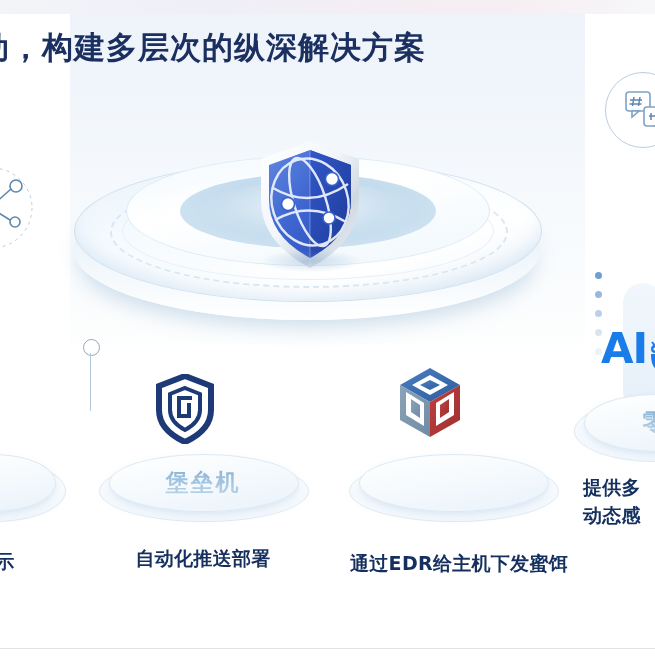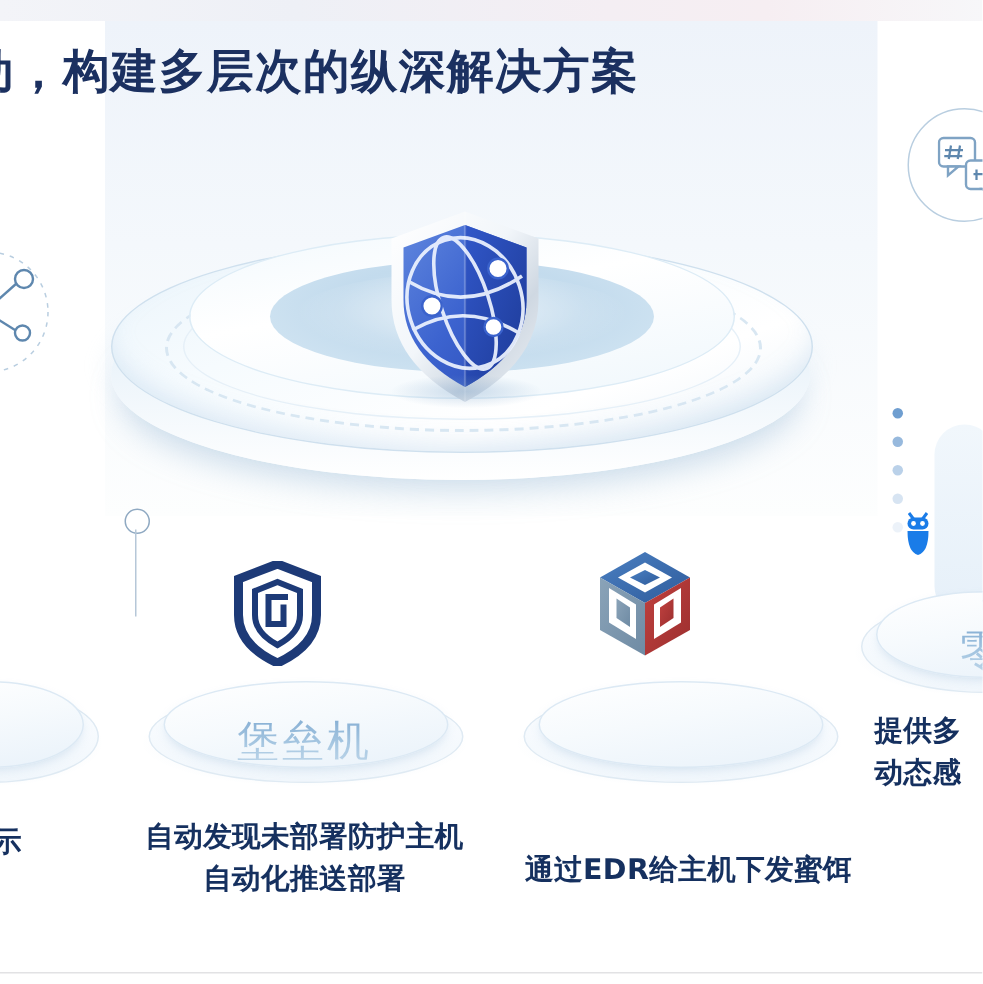--- a/index.html
+++ b/index.html
@@ -133,23 +133,23 @@
     position:absolute;left:4px;top:8px;width:calc(100% - 8px);height:60px;border-radius:50%;
     border:1px solid #dfeaf3;background:linear-gradient(180deg,#fbfdff 0%,#f1f7fc 100%);
   }
   .node .disc-inner{
     position:absolute;left:14px;top:2px;width:calc(100% - 28px);height:56px;border-radius:50%;
     border:1px solid #dce9f4;
     background:linear-gradient(170deg,#ffffff 0%,#f6fafd 45%,#e9f2fa 100%);
     box-shadow:0 3px 8px -3px rgba(150,185,215,.45);
   }
   .node .disc-label{
-    position:absolute;left:0;top:14px;width:100%;height:56px;
+    position:absolute;left:0;top:2px;width:100%;height:56px;
     display:flex;align-items:center;justify-content:center;
-    font-size:28px;font-weight:400;letter-spacing:2px;
+    font-size:23px;font-weight:700;letter-spacing:2px;
     background:linear-gradient(180deg,#6e9dc9 0%,#a8c8e2 55%,#cfe0ee 100%);
     -webkit-background-clip:text;background-clip:text;color:transparent;
     -webkit-text-fill-color:transparent;
   }
 
   
   .caption{
     position:absolute;text-align:center;
     font-size:19px;font-weight:700;color:#15305f;line-height:1.45;
     letter-spacing:.3px;white-space:nowrap;
@@ -267,21 +267,21 @@
 <div id="dots">
   <i></i>
   <i></i>
   <i></i>
   <i></i>
   <i></i>
 </div>
 
 <div id="cap-right"></div>
 <div id="ai-badge">
-  <span class="ai-ico">
+  <span>AI</span><span class="ai-ico">
     <svg width="22" height="34" viewBox="0 0 22 34" style="position:absolute;left:0;top:2px">
       <g fill="#1a7ce8">
         <path d="M5 5 L8 9 M17 5 L14 9" stroke="#1a7ce8" stroke-width="2" fill="none"></path>
         <rect x="4" y="8" width="14" height="8" rx="4"></rect>
         <path d="M4 17 Q4 31 11 33 Q18 31 18 17 Z"></path>
       </g>
       <g fill="#ffffff">
         <circle cx="8" cy="12" r="1.6"></circle>
           <circle cx="14" cy="12" r="1.6"></circle>
       </g>
@@ -302,21 +302,20 @@
   <div class="disc-outer"></div>
   <div class="disc-inner"></div>
   <div class="disc-label">堡垒机</div>
 </div>
 <svg style="position:absolute;left:156px;top:374px" width="58" height="70" viewBox="0 0 58 70">
   <path d="M29 2 L55 12 L55 36 Q55 56 29 68 Q3 56 3 36 L3 12 Z" fill="none" stroke="#1d3a77" stroke-width="6"></path>
   <path d="M29 14 L44 20 L44 36 Q44 48 29 56 Q14 48 14 36 L14 20 Z" fill="none" stroke="#1d3a77" stroke-width="4"></path>
   <path d="M34 24 L23 24 L23 42 L33 42 L33 31" fill="none" stroke="#1d3a77" stroke-width="4" stroke-linecap="square"></path>
 </svg>
 <div class="caption" style="left:40px;top:545px;width:326px">
-  <div>自动发现未部署防护主机</div>
   <div>自动化推送部署</div>
 </div>
 
 <div class="node" id="node-honeynet" style="left:345px;top:452px;width:216px;height:76px">
   <div class="disc-shadow"></div>
   <div class="disc-outer"></div>
   <div class="disc-inner"></div>
 </div>
 <svg style="position:absolute;left:396px;top:366px" width="68" height="74" viewBox="0 0 68 74">
   <defs>
@@ -339,21 +338,21 @@
   <path d="M34 14 L44 19 L34 24 L24 19 Z" fill="url(#cbT)"></path>
 
   <path d="M4 19 L34 36 L34 71 L4 54 Z" fill="url(#cbL)"></path>
   <path d="M10 26 L28 37 L28 60 L10 49 Z" fill="#ffffff"></path>
   <path d="M15 33 L24 39 L24 52 L15 46 Z" fill="url(#cbL)"></path>
 
   <path d="M64 19 L64 54 L34 71 L34 36 Z" fill="url(#cbR)"></path>
   <path d="M58 26 L58 49 L40 60 L40 37 Z" fill="#ffffff"></path>
   <path d="M53 33 L53 46 L44 52 L44 39 Z" fill="url(#cbR)"></path>
 </svg>
-<div class="caption" style="left:296px;top:567px;width:326px">
+<div class="caption" style="left:296px;top:550px;width:326px">
   <div>通过EDR给主机下发蜜饵</div>
 </div>
 
 <div class="node" id="node-zerotrust" style="left:570px;top:392px;width:170px;height:76px">
   <div class="disc-shadow"></div>
   <div class="disc-outer"></div>
   <div class="disc-inner"></div>
   <div class="disc-label">零</div>
 </div>
 <div id="cap-right-text">

